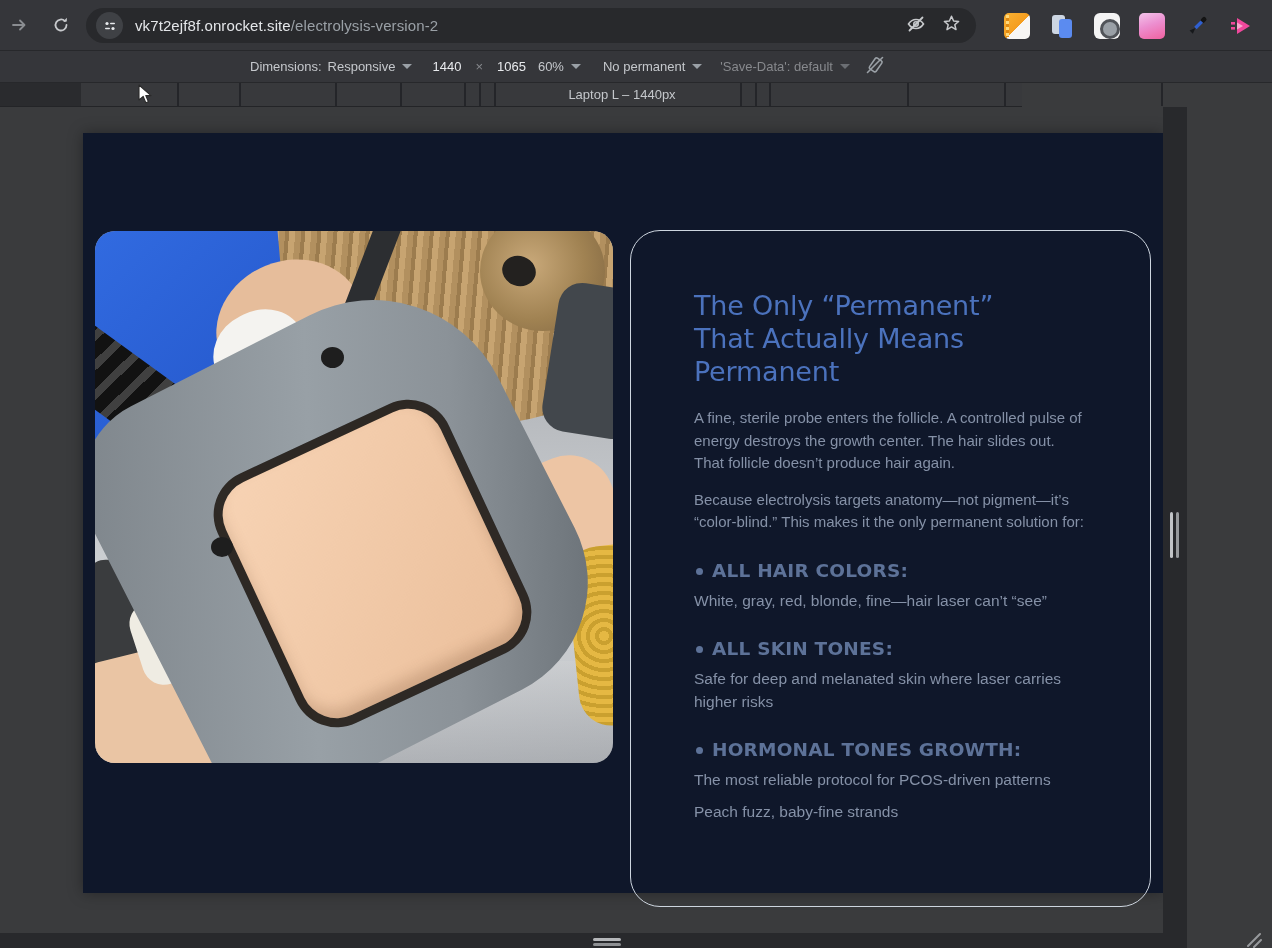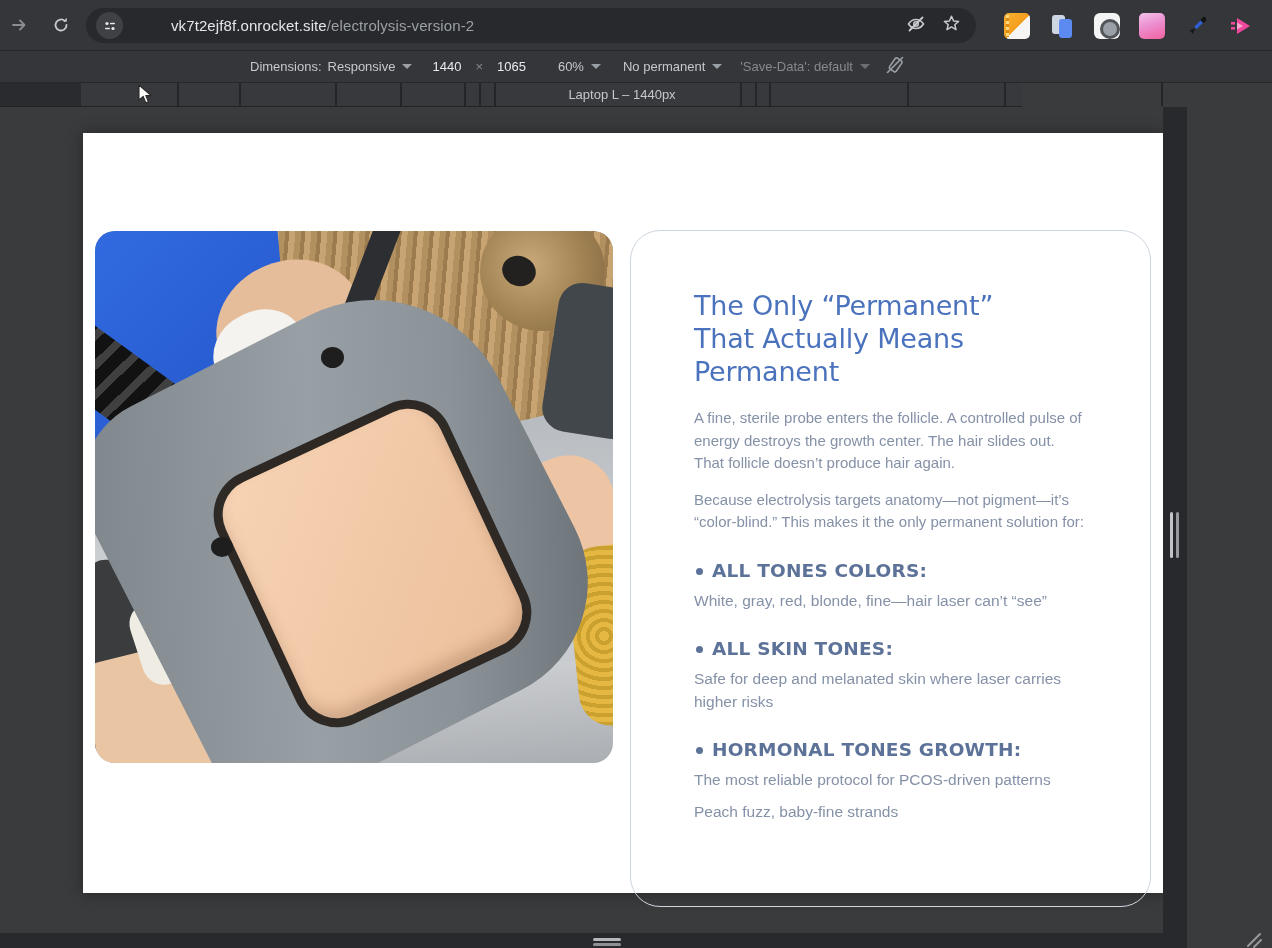--- a/index.html
+++ b/index.html
@@ -6,21 +6,21 @@
   html,body { width:1272px; height:948px; overflow:hidden; }
   body { font-family:"Liberation Sans", sans-serif; background:#3a3b3d; position:relative; }
 
   
   .browser-bar { position:absolute; left:0; top:0; width:1272px; height:51px;
     background:#35363a; border-bottom:1px solid #27282b; display:flex; align-items:center; }
   .nav-ic { width:34px; height:34px; display:flex; align-items:center; justify-content:center; border-radius:50%; }
   .nav-ic svg { display:block; }
   .fwd { margin-left:2px; }
   .omnibox { position:absolute; left:86px; top:8px; width:890px; height:35px; background:#28292c;
-    border-radius:18px; display:flex; align-items:center; padding:0 10px;gap:36px; }
+    border-radius:18px; display:flex; align-items:center; padding:0 10px; }
   .site-info { width:27px; height:27px; border-radius:50%; background:#3f4145; display:flex;
     align-items:center; justify-content:center; flex:0 0 auto; }
   .url-text { margin-left:12px; font-size:15px; letter-spacing:0.1px; white-space:nowrap; overflow:hidden; flex:1 1 auto; }
   .url-domain { color:#e4e6e9; }
   .url-path { color:#9aa0a6; }
   .omni-actions { display:flex; align-items:center; gap:14px; margin-right:4px; }
   .ext-row { position:absolute; left:1004px; top:8px; height:35px; display:flex; align-items:center; gap:19px; }
   .ext { width:26px; height:26px; border-radius:5px; position:relative; overflow:hidden; }
   .ext-notes { background:linear-gradient(135deg,#f9b234 0%,#f59e1f 52%,#f7f6f4 52%); }
   .ext-notes::before { content:""; position:absolute; left:2px; top:2px; bottom:2px; width:3px;
@@ -49,21 +49,21 @@
   
   .bp-bar { position:absolute; left:0; top:83px; width:1022px; height:24px; background:#38393c;
     border-bottom:1px solid #232427; }
   .bp-dark { position:absolute; left:0; top:0; width:81px; height:100%; background:#2a2b2e; }
   .bp-div { position:absolute; top:0; width:2px; height:100%; background:#242529; }
   .bp-label { position:absolute; left:622px; top:4px; transform:translateX(-50%); font-size:13px; color:#c4c7cb; white-space:nowrap; }
   .cursor { position:absolute; left:138px; top:84px; z-index:50; }
 
   
   .stage { position:absolute; left:0; top:107px; width:1272px; height:841px; background:#3a3b3d; }
-  .page { position:absolute; left:83px; top:26px; width:1080px; height:760px; background:#ffffff;
+  .page { position:absolute; left:83px; top:26px; width:1080px; height:760px; background:#0f172a;
     box-shadow:0 0 14px rgba(0,0,0,0.35); }
   .vscroll { position:absolute; left:1163px; top:0; width:24px; height:841px; background:#28292c; }
   .vhandle-a,.vhandle-b { position:absolute; width:3px; height:46px; top:405px; border-radius:2px; }
   .vhandle-a { left:7px; background:#c2c4c7; }
   .vhandle-b { left:13px; background:#97999c; }
   .hscroll { position:absolute; left:0; top:826px; width:1187px; height:15px; background:#28292c; }
   .hhandle-a,.hhandle-b { position:absolute; height:3px; width:28px; left:593px; border-radius:2px; }
   .hhandle-a { top:5px; background:#b5b7ba; }
   .hhandle-b { top:10px; background:#8e9093; }
   .grip { position:absolute; left:1242px; top:822px; }
@@ -190,21 +190,21 @@
 
 <div class="device-bar">
   <span class="lead">Dimensions:</span>
   <span style="margin-left:6px" class="drop">
     <span>Responsive</span>
       <span class="caret"></span>
   </span>
   <span style="margin-left:20px" class="dim-num">1440</span>
   <span style="margin-left:14px" class="dim-text">×</span>
   <span style="margin-left:14px" class="dim-num">1065</span>
-  <span style="margin-left:32px" class="drop">
+  <span style="margin-left:12px" class="drop">
     <span>60%</span>
       <span class="caret"></span>
   </span>
   <span style="margin-left:22px" class="drop">
     <span>No permanent</span>
       <span class="caret"></span>
   </span>
   <span style="margin-left:18px" class="drop dim-text">
     <span>'Save-Data': default</span>
       <span class="caret dim"></span>
@@ -269,21 +269,21 @@
       <div class="ly dot1"></div>
       <div class="ly dot2"></div>
     </div>
 
     <div class="card">
       <h1>The Only “Permanent” That Actually Means Permanent</h1>
       <p class="first">A fine, sterile probe enters the follicle. A controlled pulse of energy destroys the growth center. The hair slides out. That follicle doesn’t produce hair again.</p>
       <p>Because electrolysis targets anatomy—not pigment—it’s “color-blind.” This makes it the only permanent solution for:</p>
       <ul class="bullets">
         <li>
-          <span class="b-head">ALL TONES COLORS:</span>
+          <span class="b-head">ALL HAIR COLORS:</span>
           <span class="b-text">White, gray, red, blonde, fine—hair laser can’t “see”</span>
         </li>
         <li>
           <span class="b-head">ALL SKIN TONES:</span>
           <span class="b-text">Safe for deep and melanated skin where laser carries higher risks</span>
         </li>
         <li>
           <span class="b-head">HORMONAL TONES GROWTH:</span>
           <span class="b-text">The most reliable protocol for PCOS-driven patterns</span>
         </li>

